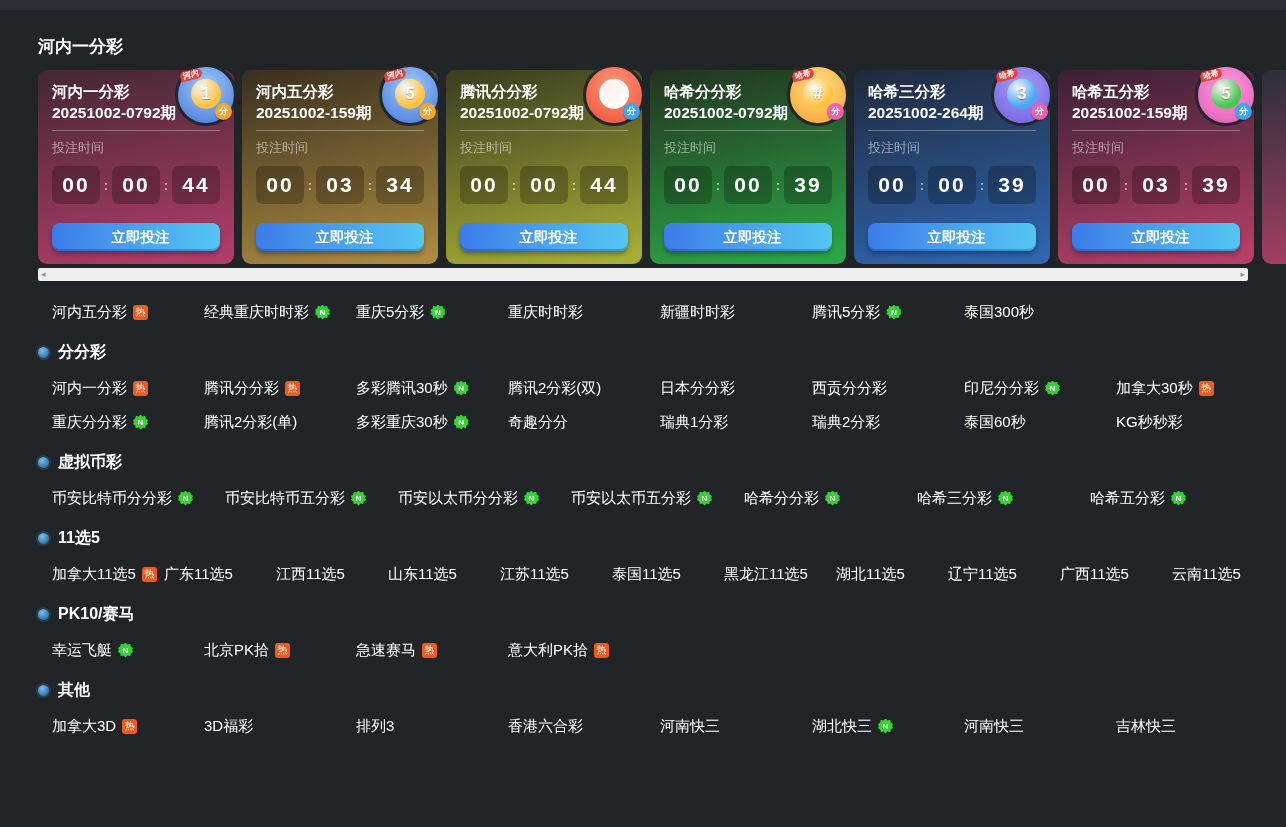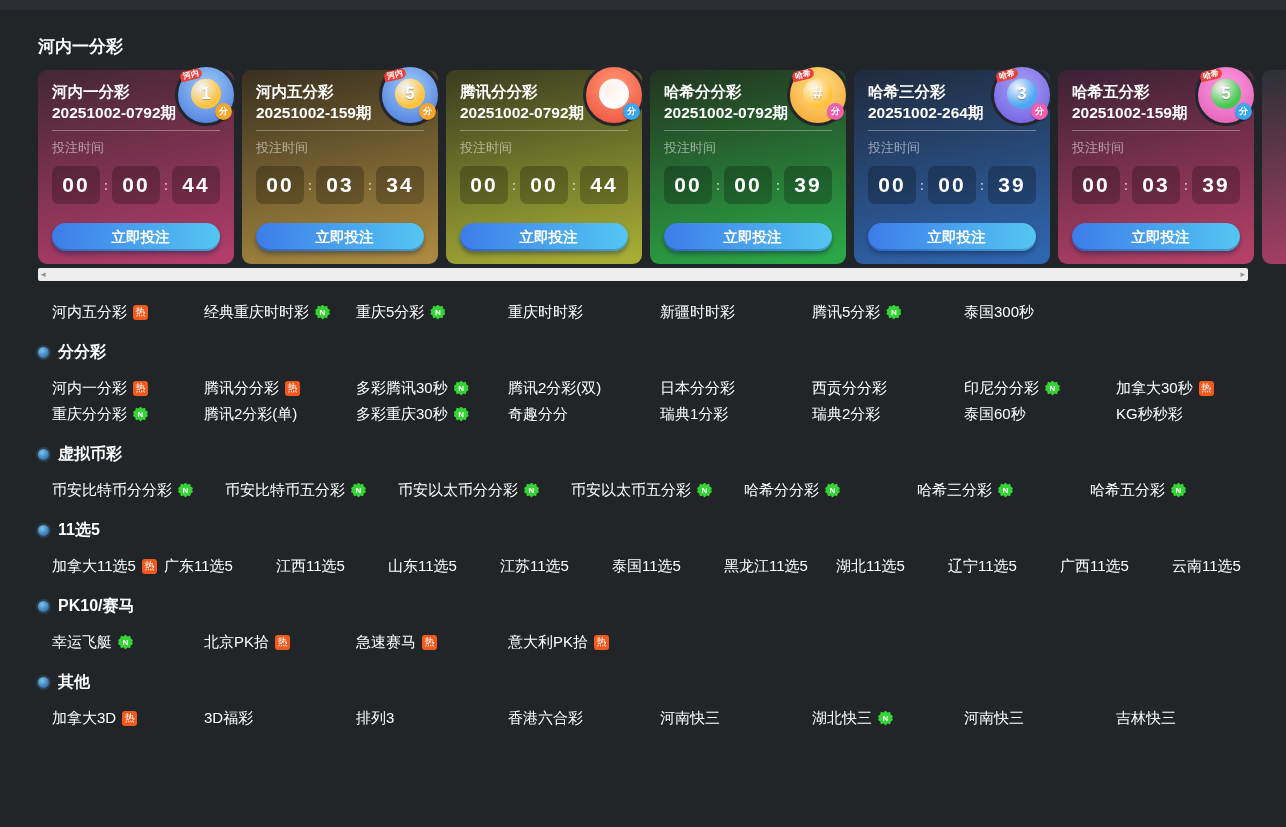--- a/index.html
+++ b/index.html
@@ -15,21 +15,21 @@
         padding:11px 14px 13px;display:flex;flex-direction:column;color:#fff;}
   .card-name{font-size:15.5px;font-weight:700;line-height:21px;}
   .card-period{font-size:15.5px;font-weight:600;line-height:21px;}
   .card-divider{height:1px;background:rgba(255,255,255,.32);margin:7px 0 8px;}
   .bet-time{font-size:13px;color:rgba(255,255,255,.52);margin-bottom:9px;}
   .timer{display:flex;align-items:center;}
   .tbox{width:48px;height:38px;border-radius:7px;background:rgba(0,0,0,.24);
         display:flex;align-items:center;justify-content:center;
         font-size:21px;font-weight:700;letter-spacing:2px;color:#fff;}
   .colon{width:12px;text-align:center;font-size:13px;color:rgba(255,255,255,.6);font-weight:700;}
-  .bet-btn{margin-top:auto;display:block;width:100%;height:28px;border:none;border-radius:14px;
+  .bet-btn{margin-top:auto;display:block;width:100%;height:28px;border:none;border-radius:8px;
         background:linear-gradient(95deg,#3d7ce9 0%,#54c7f2 100%);
         color:#fff;font-size:14.5px;font-weight:700;font-family:inherit;
         box-shadow:0 3px 4px rgba(8,18,58,.38), inset 0 -2px 0 rgba(10,30,90,.25);cursor:pointer;padding-left:15px;}
   .card-icon{position:absolute;top:-6px;right:-3px;width:62px;height:62px;border-radius:50%;
         border:3px solid #23262a;box-sizing:border-box;}
   .icon-ribbon{position:absolute;top:3px;left:2px;background:#e8403c;color:#fff;font-size:8px;
         line-height:10px;padding:0 3px;border-radius:6px 6px 6px 2px;transform:rotate(-14deg);font-weight:700;}
   .icon-ball{position:absolute;left:50%;top:50%;transform:translate(-50%,-54%);width:30px;height:30px;
         border-radius:50%;display:flex;align-items:center;justify-content:center;
         color:#fff;font-size:17px;font-weight:700;text-shadow:0 1px 1px rgba(0,0,0,.3);}
@@ -40,21 +40,21 @@
         display:flex;align-items:center;justify-content:space-between;padding:0 3px;box-sizing:border-box;}
   .scroll-arrow{font-size:9px;color:#8f8f8f;line-height:13px;cursor:pointer;}
 
   
   .category{margin-top:18px;}
   .cat-title-row{display:flex;align-items:center;height:18px;}
   .bullet{width:11px;height:11px;border-radius:50%;margin-right:9px;flex:none;
         background:radial-gradient(circle at 38% 32%, #7cc4ef, #2f6fa8 75%);
         box-shadow:0 0 0 2px rgba(90,150,200,.22);}
   .cat-label{font-size:16px;font-weight:700;color:#fff;}
-  .game-row{display:grid;grid-auto-rows:26px;align-items:center;padding-left:14px;margin-top:0;}
+  .game-row{display:grid;grid-auto-rows:26px;align-items:center;padding-left:14px;margin-top:8px;}
   .game-row.first{margin-top:14px;}
   .game-item{display:inline-flex;align-items:center;white-space:nowrap;cursor:pointer;}
   .game-label{font-size:15px;color:#ffffff;}
   .badge-hot{width:15px;height:15px;margin-left:6px;flex:none;border-radius:3px;background:#f2591d;
         color:#fff;font-size:10px;display:inline-flex;align-items:center;justify-content:center;}
   .badge-new{width:15px;height:15px;margin-left:6px;flex:none;background:#35d435;color:#fff;
         font-size:8px;font-weight:700;display:inline-flex;align-items:center;justify-content:center;
         clip-path:polygon(50% 0%,63% 13%,81% 9%,85% 27%,100% 36%,94% 50%,100% 64%,85% 73%,81% 91%,63% 87%,50% 100%,37% 87%,19% 91%,15% 73%,0% 64%,6% 50%,0% 36%,15% 27%,19% 9%,37% 13%);}
 </style>
 </head>

